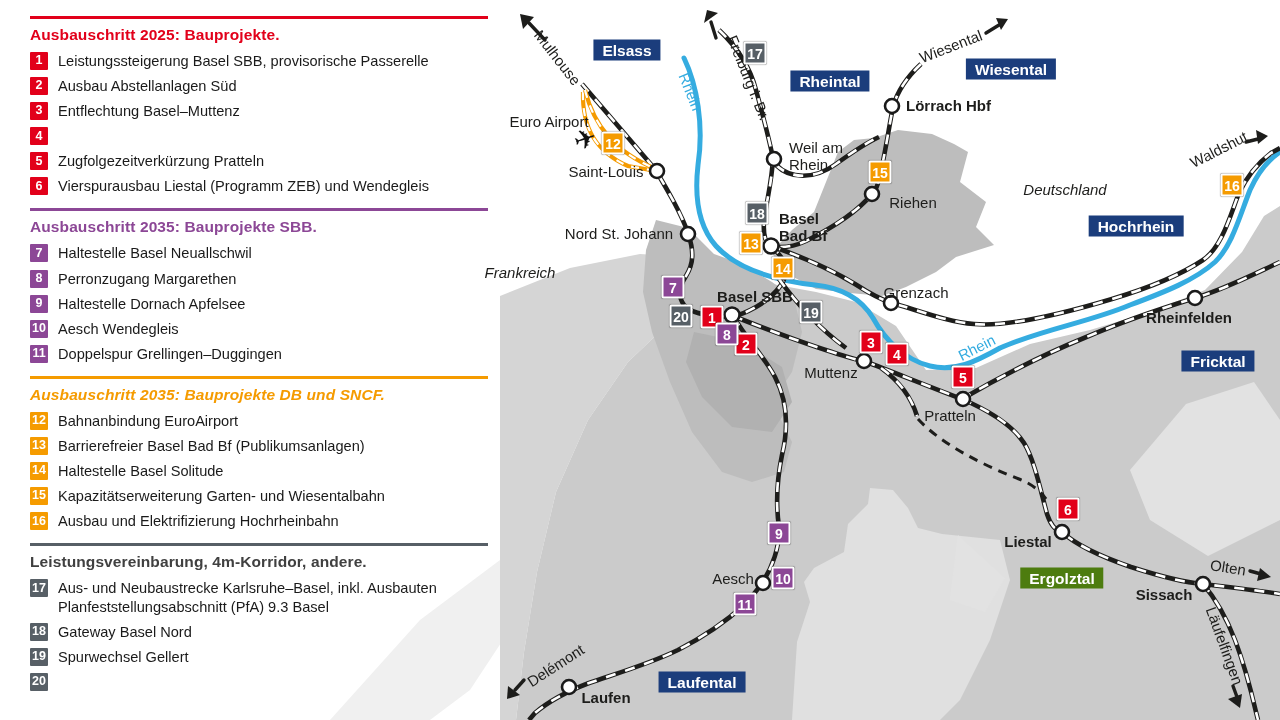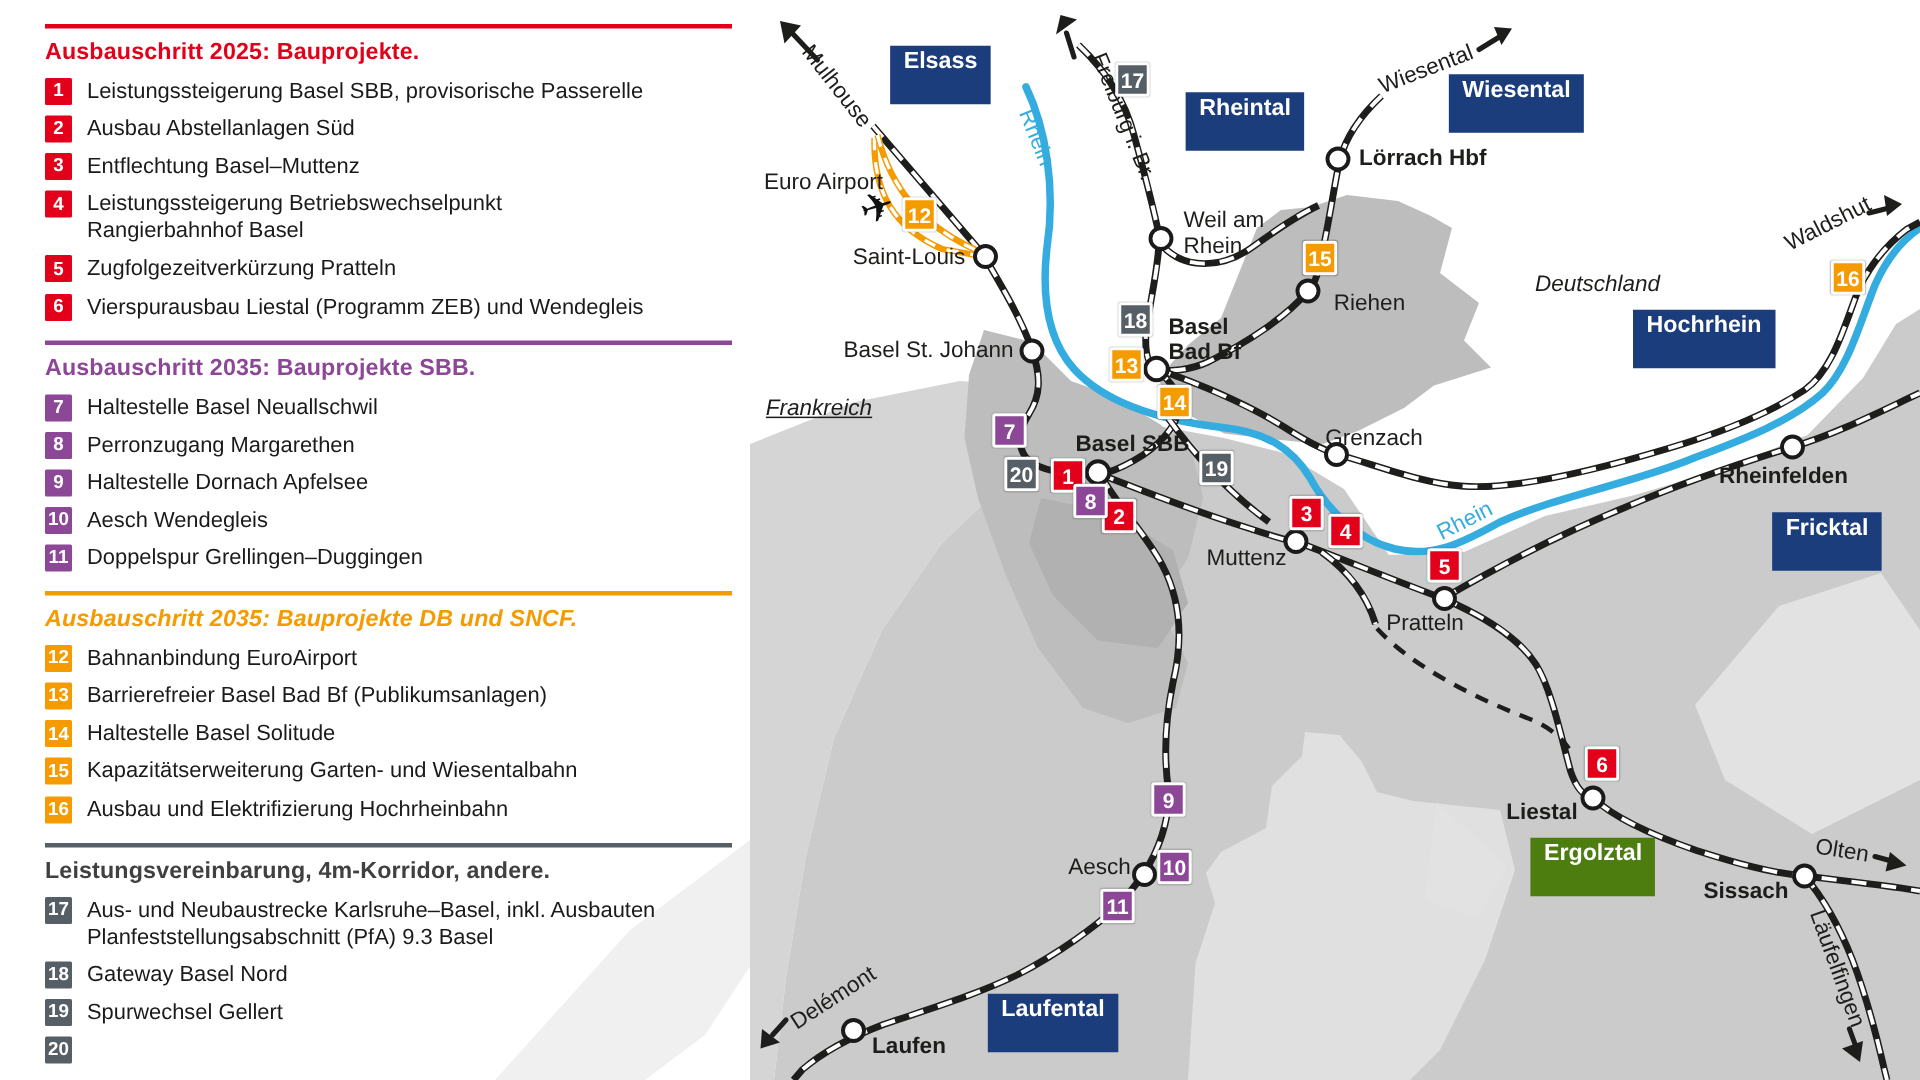--- a/index.html
+++ b/index.html
@@ -11,21 +11,21 @@
   .sec{margin-bottom:13px;}
   .rule{height:3px;margin-bottom:7px;}
   .heading{font-size:15.5px;font-weight:bold;margin-bottom:8px;letter-spacing:.1px;}
   .items{list-style:none;margin:0;padding:0;}
   .item{display:flex;align-items:flex-start;margin-bottom:7px;font-size:14.6px;line-height:1.24;}
   .badge{flex:0 0 18px;width:18px;height:18px;margin-right:10px;margin-top:0px;border-radius:1px;
          color:#fff;font-weight:bold;font-size:12.5px;display:flex;align-items:center;justify-content:center;}
   .item-text{white-space:pre-line;}
   
   .region{position:absolute;transform:translate(-50%,-50%);background:#1b3d7c;color:#fff;
-          font-weight:bold;font-size:15.5px;padding:2px 9px 19px;white-space:nowrap;}
+          font-weight:bold;font-size:15.5px;padding:2px 9px 1px;white-space:nowrap;}
   .mk{position:absolute;width:23px;height:23px;transform:translate(-50%,-50%);border:2px solid #fff;
       box-sizing:border-box;border-radius:2px;color:#fff;font-weight:bold;font-size:14px;
       display:flex;align-items:center;justify-content:center;box-shadow:0 0 1px rgba(0,0,0,.35);}
   .lbl{position:absolute;font-size:15px;white-space:pre-line;line-height:1.1;color:#1d1d1b;}
   .lbl.c{transform:translate(-50%,-50%) rotate(var(--r,0deg));text-align:center;}
   .lbl.l{transform:translate(0,-50%) rotate(var(--r,0deg));transform-origin:left center;text-align:left;}
   .lbl.b{font-weight:bold;}
   .lbl.i{font-style:italic;}
   .plane{position:absolute;transform:translate(-50%,-50%) rotate(-18deg);font-size:27px;color:#111;
          font-family:"DejaVu Sans",sans-serif;}
@@ -162,22 +162,20 @@
           <li class="item">
             <span class="badge" style="background: rgb(226, 0, 26);">2</span>
             <span class="item-text">Ausbau Abstellanlagen Süd</span>
           </li>
           <li class="item">
             <span class="badge" style="background: rgb(226, 0, 26);">3</span>
             <span class="item-text">Entflechtung Basel–Muttenz</span>
           </li>
           <li class="item">
             <span class="badge" style="background: rgb(226, 0, 26);">4</span>
-            <span class="item-text">Leistungssteigerung Betriebswechselpunkt
-Rangierbahnhof Basel</span>
           </li>
           <li class="item">
             <span class="badge" style="background: rgb(226, 0, 26);">5</span>
             <span class="item-text">Zugfolgezeitverkürzung Pratteln</span>
           </li>
           <li class="item">
             <span class="badge" style="background: rgb(226, 0, 26);">6</span>
             <span class="item-text">Vierspurausbau Liestal (Programm ZEB) und Wendegleis</span>
           </li>
         </ul>
@@ -261,22 +259,22 @@
   <div id="overlays">
       <div class="region" style="left: 627px; top: 50px; background: rgb(27, 61, 124);">Elsass</div>
       <div class="region" style="left: 830px; top: 81px; background: rgb(27, 61, 124);">Rheintal</div>
       <div class="region" style="left: 1011px; top: 69px; background: rgb(27, 61, 124);">Wiesental</div>
       <div class="region" style="left: 1136px; top: 226px; background: rgb(27, 61, 124);">Hochrhein</div>
       <div class="region" style="left: 1218px; top: 361px; background: rgb(27, 61, 124);">Fricktal</div>
       <div class="region" style="left: 1062px; top: 578px; background: #4d7c0f;">Ergolztal</div>
       <div class="region" style="left: 702px; top: 682px; background: rgb(27, 61, 124);">Laufental</div>
       <div class="lbl c" style="left: 549px; top: 122px;">Euro Airport</div>
       <div class="lbl c" style="left: 606px; top: 172px;">Saint-Louis</div>
-      <div class="lbl c" style="left: 619px; top: 234px;">Basel St. Johann</div>
-      <div class="lbl c i" style="left: 546px; top: 273px; text-decoration: underline;">Frankreich</div>
+      <div class="lbl c" style="left: 619px; top: 234px;">Nord St. Johann</div>
+      <div class="lbl c i" style="left: 520px; top: 273px;">Frankreich</div>
       <div class="lbl c i" style="left: 1065px; top: 190px;">Deutschland</div>
       <div class="lbl c b" style="left: 738px; top: 297px; margin-left: 17px;">Basel SBB</div>
       <div class="lbl l b" style="left: 779px; top: 227px;">Basel
 Bad Bf</div>
       <div class="lbl l" style="left: 789px; top: 156px;">Weil am
 Rhein</div>
       <div class="lbl l b" style="left: 906px; top: 106px;">Lörrach Hbf</div>
       <div class="lbl c" style="left: 913px; top: 203px;">Riehen</div>
       <div class="lbl c" style="left: 916px; top: 293px;">Grenzach</div>
       <div class="lbl c" style="left: 831px; top: 373px;">Muttenz</div>

